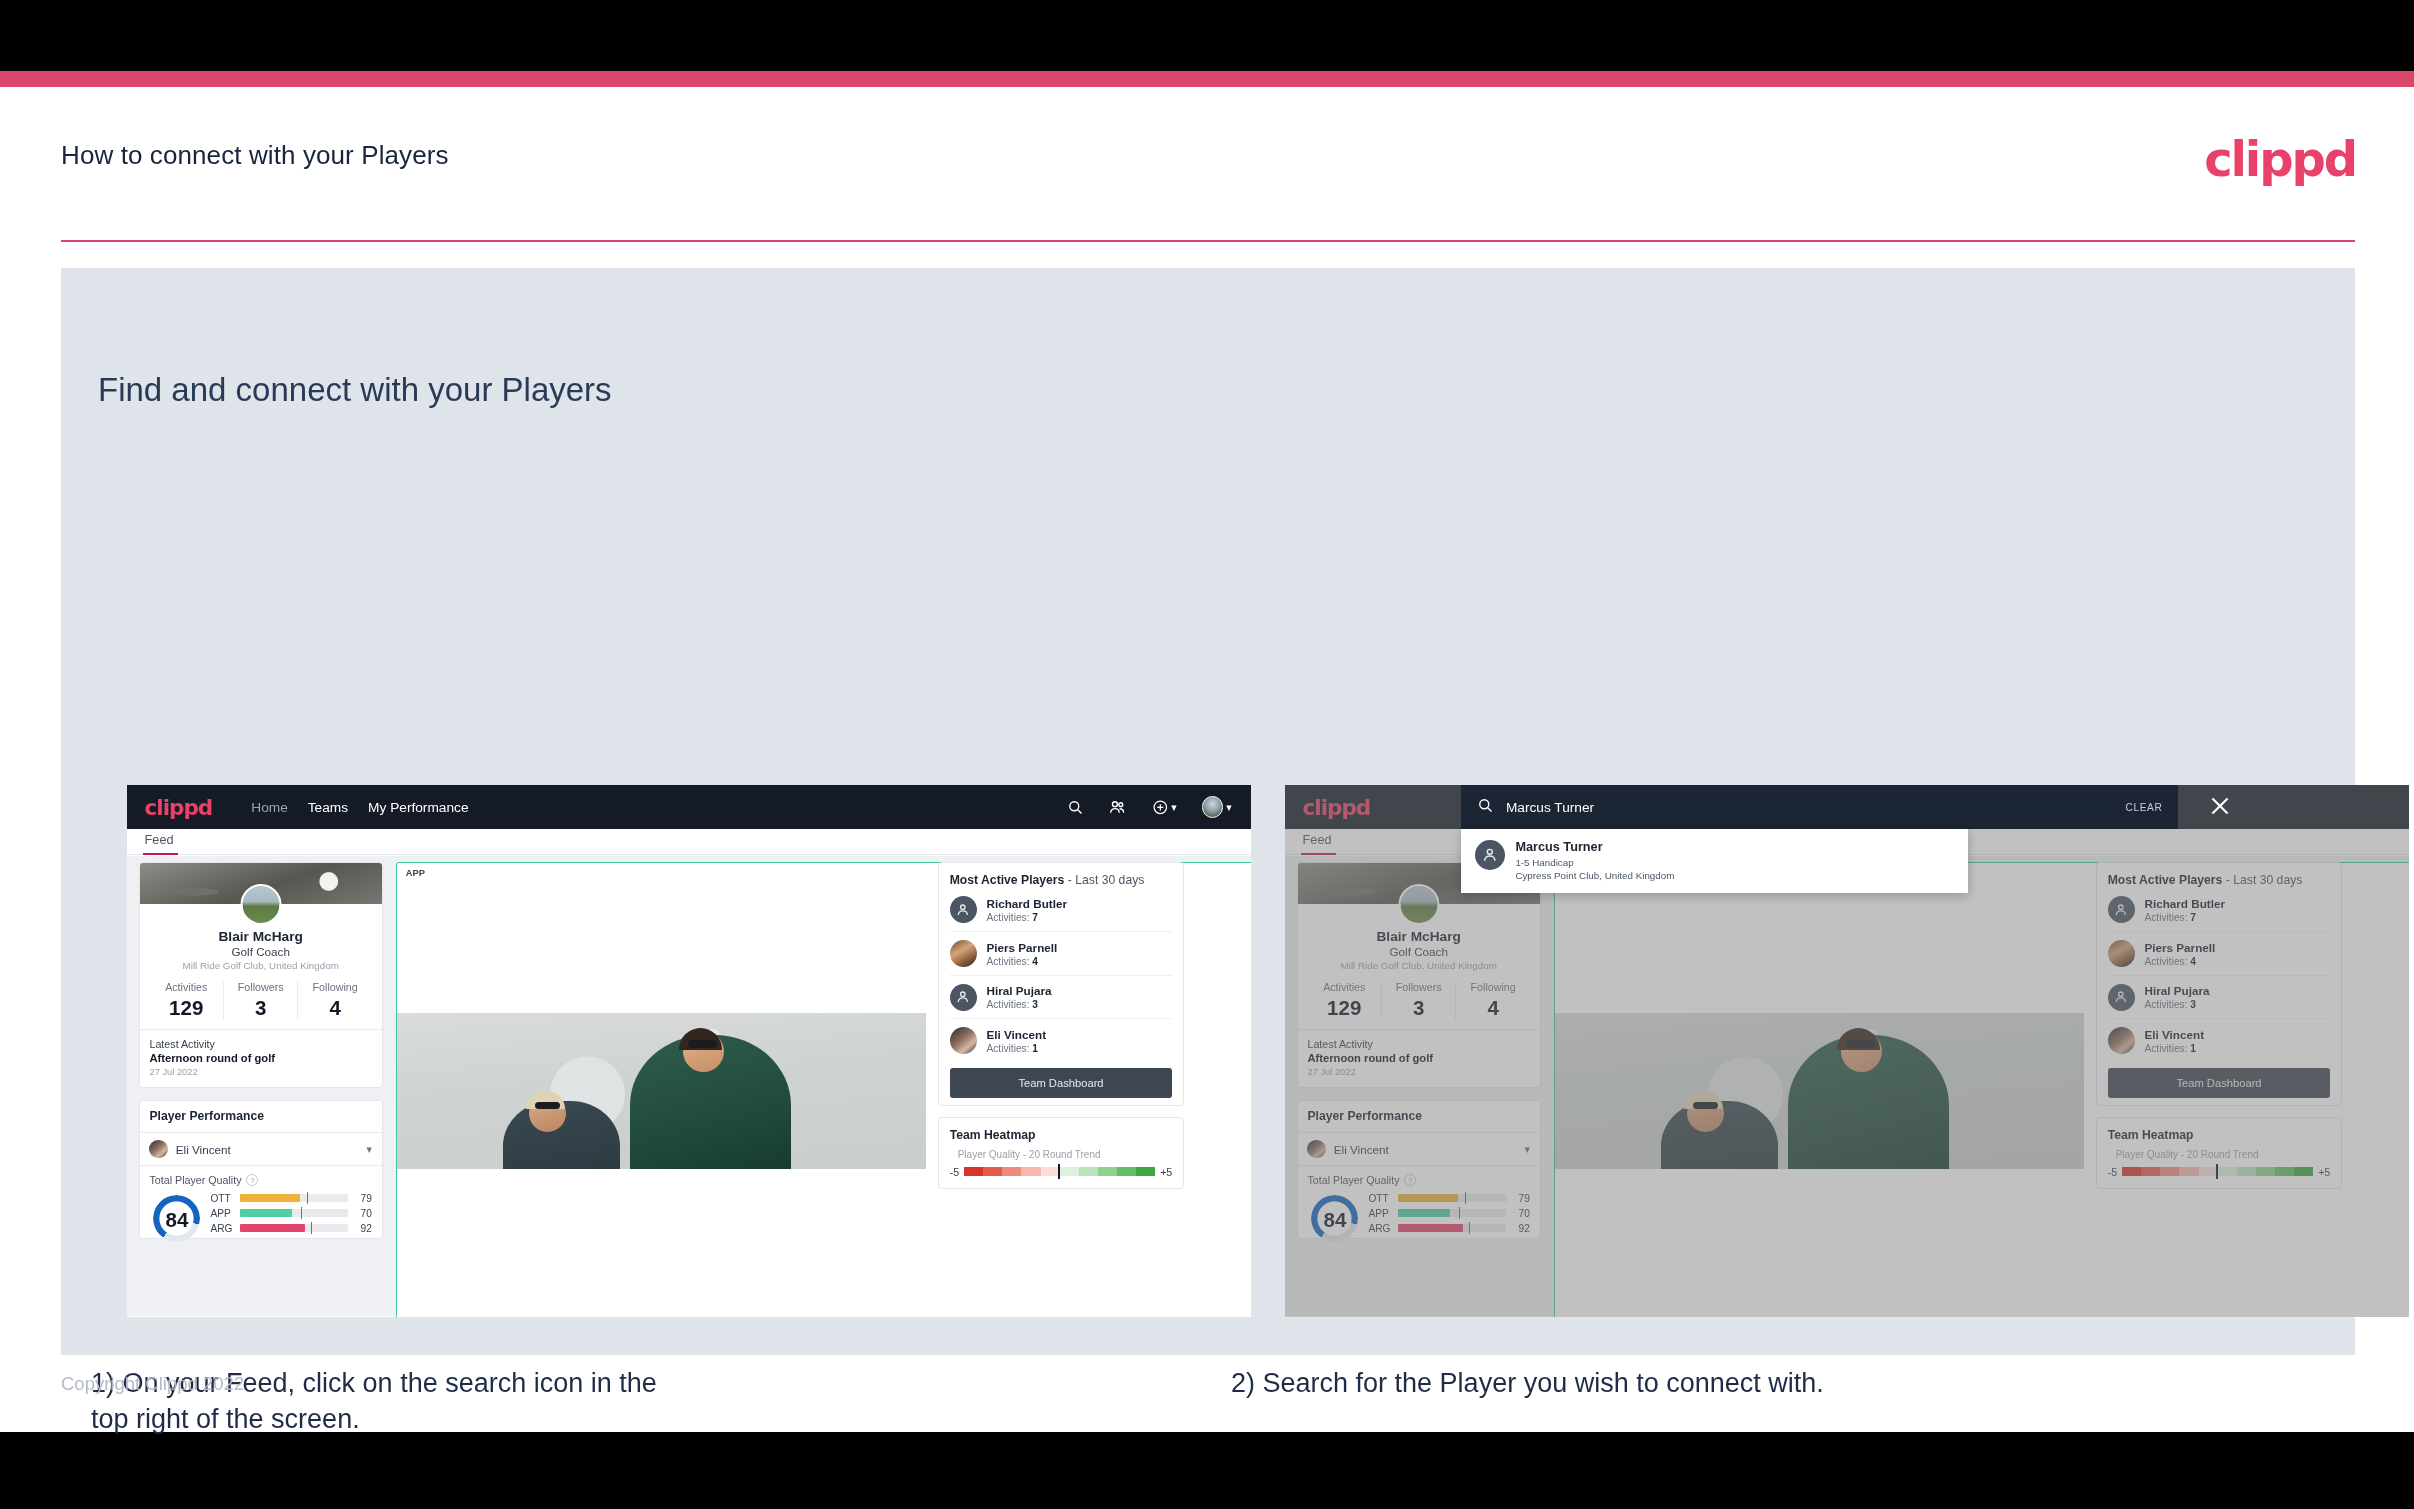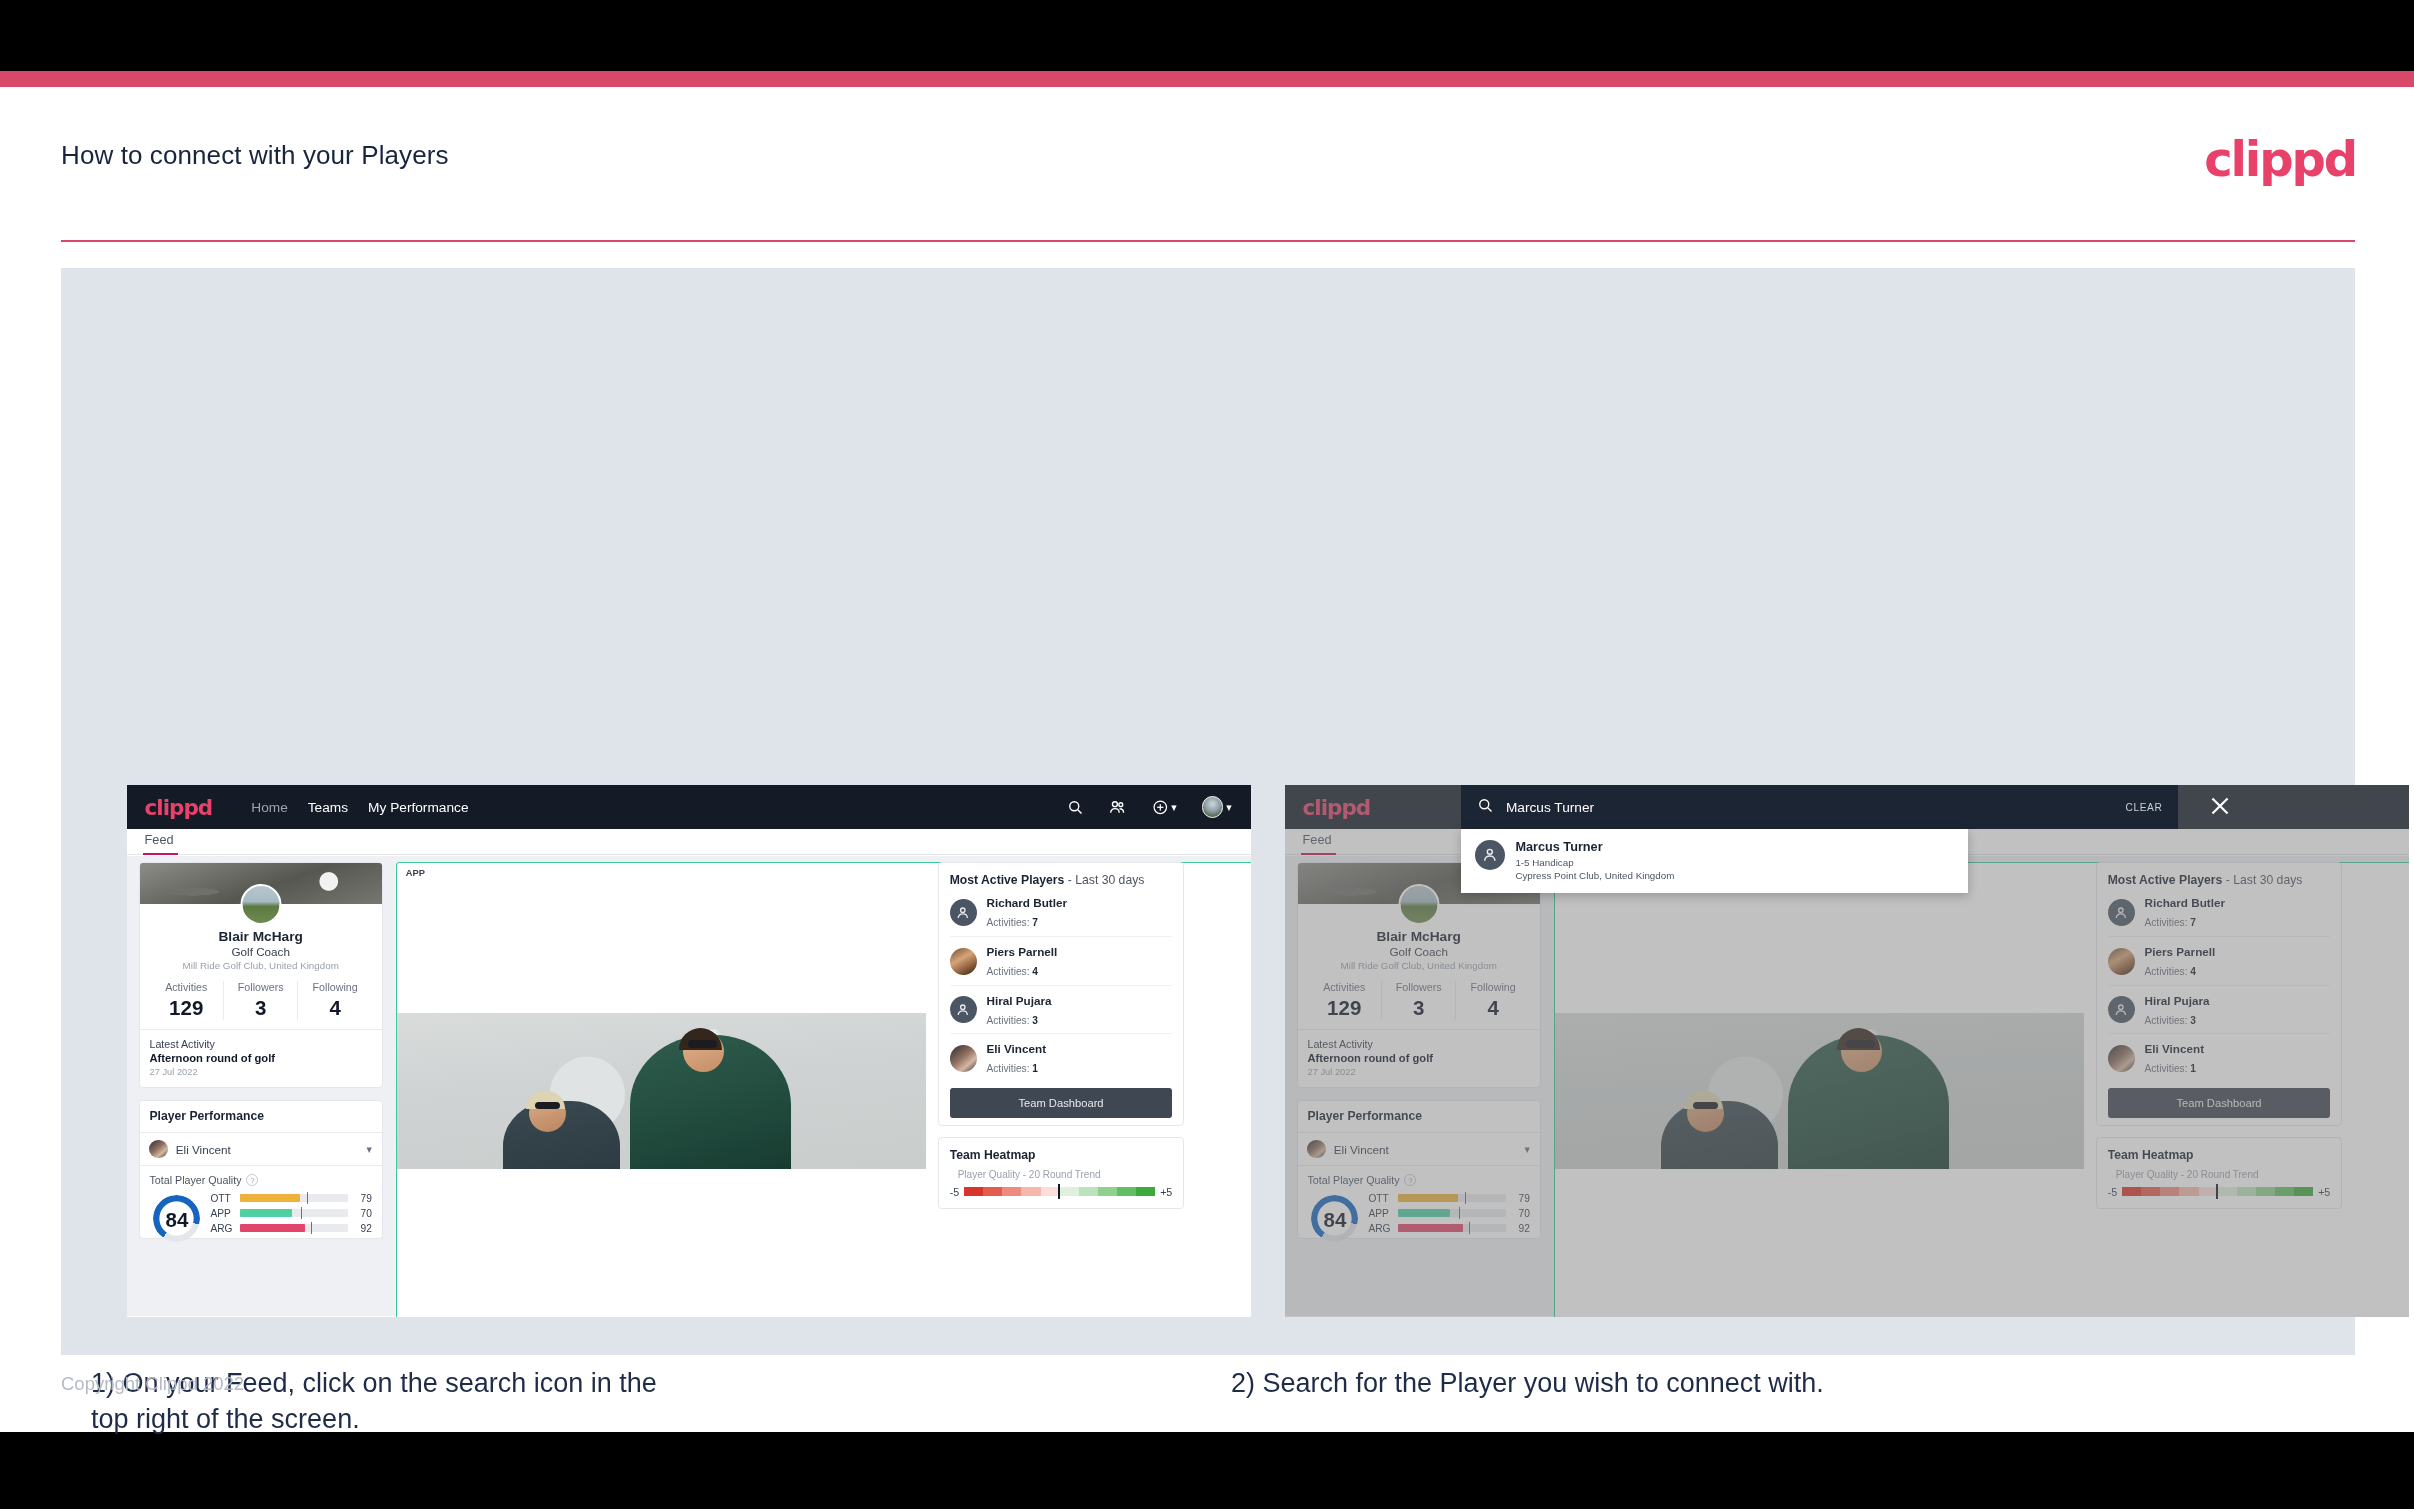--- a/index.html
+++ b/index.html
@@ -248,21 +248,21 @@
   .map-card .hd { font-size:12.2px; font-weight:700; color:#1b2432; }
   .map-card .hd .sub { font-weight:400; color:#4b5563; }
   .plist { margin-top:2px; }
   .prow { display:flex; align-items:center; gap:9.8px; padding:7.8px 0; }
   .prow + .prow { border-top:1px solid #eef0f3; }
   .prow .av { width:27px;height:27px;border-radius:50%; flex:0 0 27px;
               display:flex;align-items:center;justify-content:center; background:#4b5563; }
   .prow .av.ph1 { background:linear-gradient(150deg,#6b4a31 0%, #d6a478 40%, #8b5e3c 70%, #2b1d12 100%); }
   .prow .av.ph2 { background:linear-gradient(140deg,#2b2b33 0%, #8e6f5f 45%, #d6b7a3 70%, #2a2a30 100%); }
   .prow .nm { font-size:11.7px; font-weight:700; color:#1b2432; }
-  .prow .ac { font-size:10.2px; color:#6b7280; margin-top:8px; }
+  .prow .ac { font-size:10.2px; color:#6b7280; margin-top:2px; }
   .prow .ac b { color:#1b2432; }
   .team-btn {
     margin-top:5.9px; background:#3f4752; color:#e8eaee; text-align:center;
     font-size:11.2px; padding:8.8px 0; border-radius:2.9px;
   }
   .heat-card { margin-top:10.7px; padding:9.8px 10.7px 10.7px; }
   .heat-card .hd { font-size:12.2px; font-weight:700; color:#1b2432; }
   .heat-card .sub { font-size:10px; color:#9aa1ad; margin-top:6.8px;padding-left:8px; }
   .scale { display:flex; align-items:center; gap:4.9px; margin-top:5.9px; }
   .scale .e { font-size:10.7px; color:#374151; }
@@ -300,20 +300,21 @@
 
   <div class="bar-top-black"></div>
   <div class="bar-top-pink"></div>
   <div class="bar-bot-black"></div>
 
   <div class="doc-title">How to connect with your Players</div>
   <div class="logo">clippd</div>
   <div class="header-rule"></div>
 
   <div class="slide">
+    <div class="slide-sub">Find and connect with your Players</div>
 
     <div class="panel p1">
       <div class="app">
 
         <div class="appbar">
           <div class="brand">clippd</div>
           <div class="nav">
             <a href="#">Home</a>
             <a href="#" class="lit">Teams</a>
             <a href="#" class="lit">My Performance</a>

